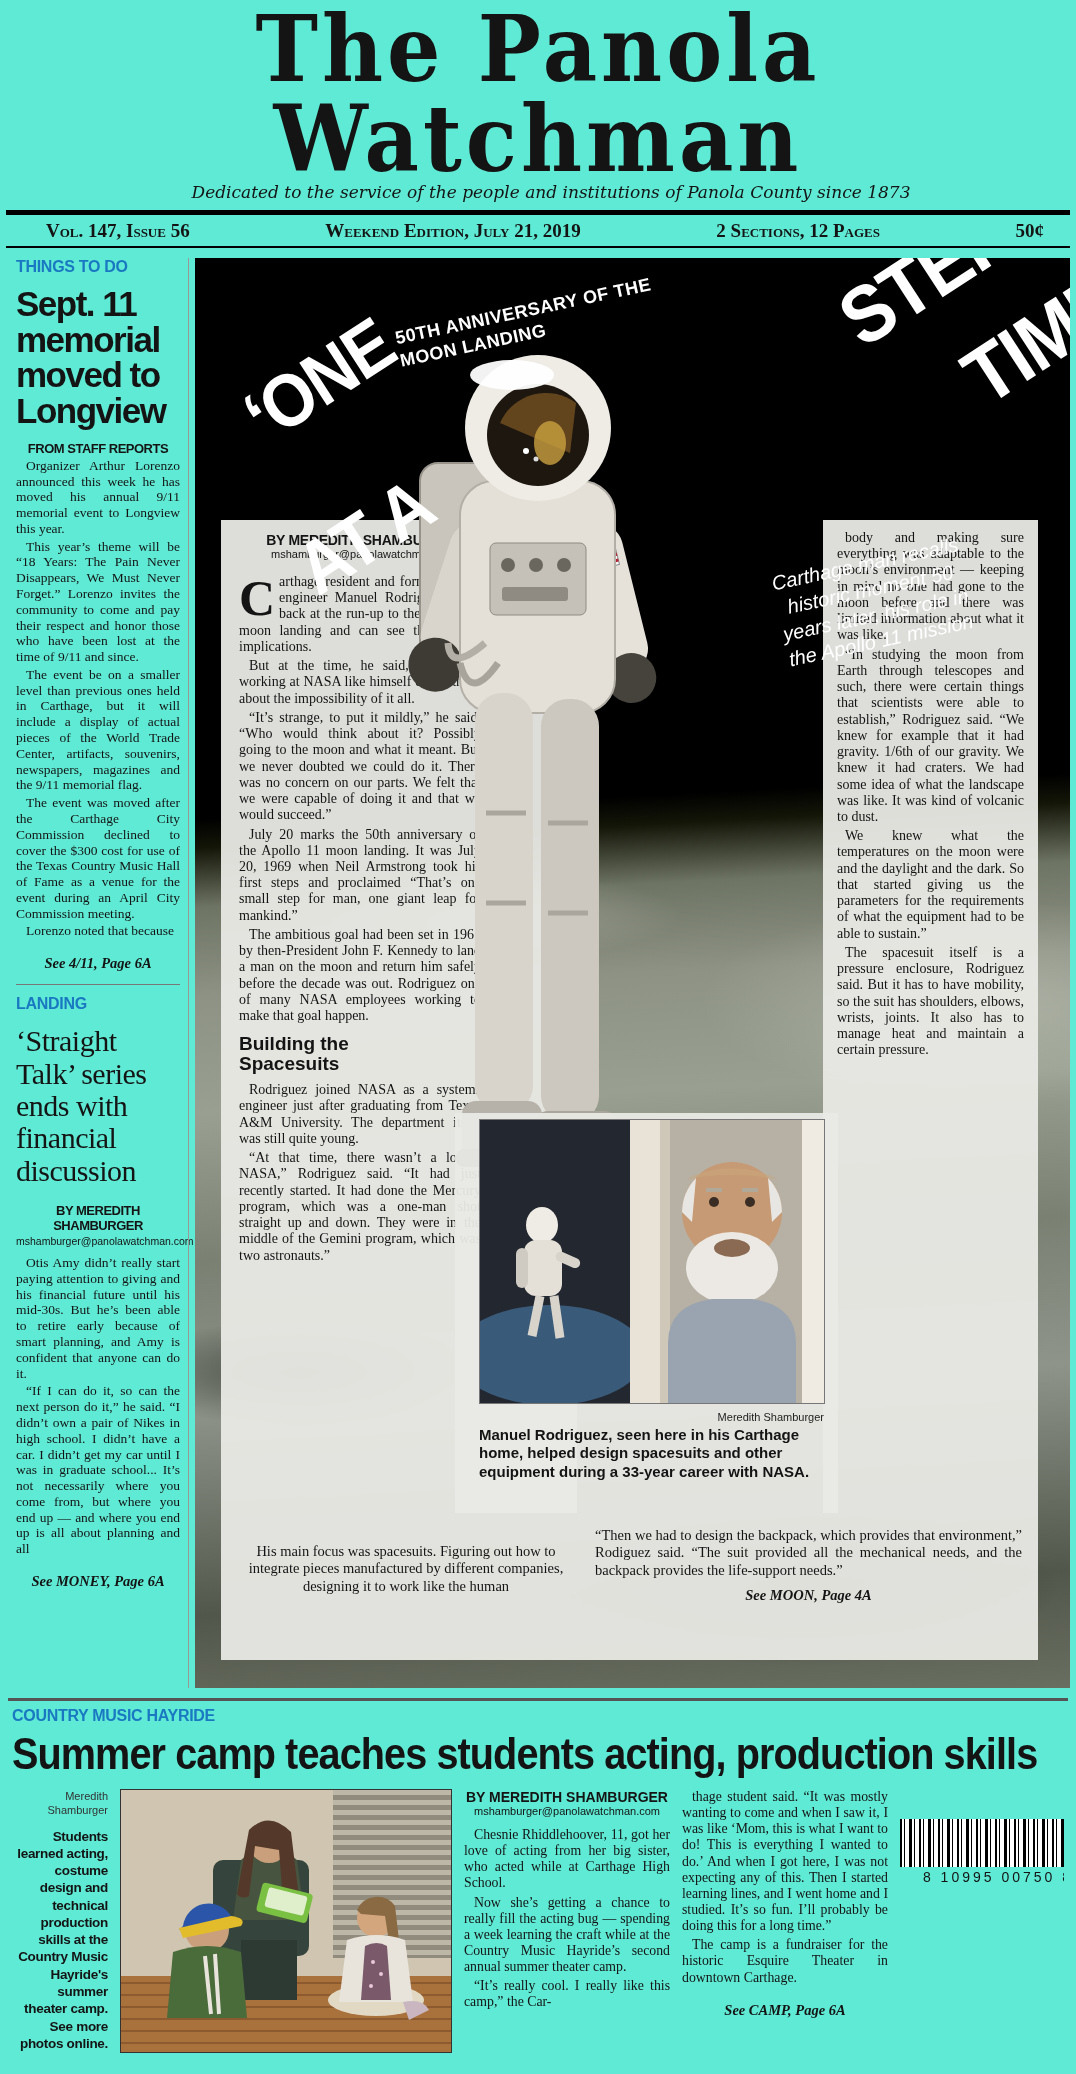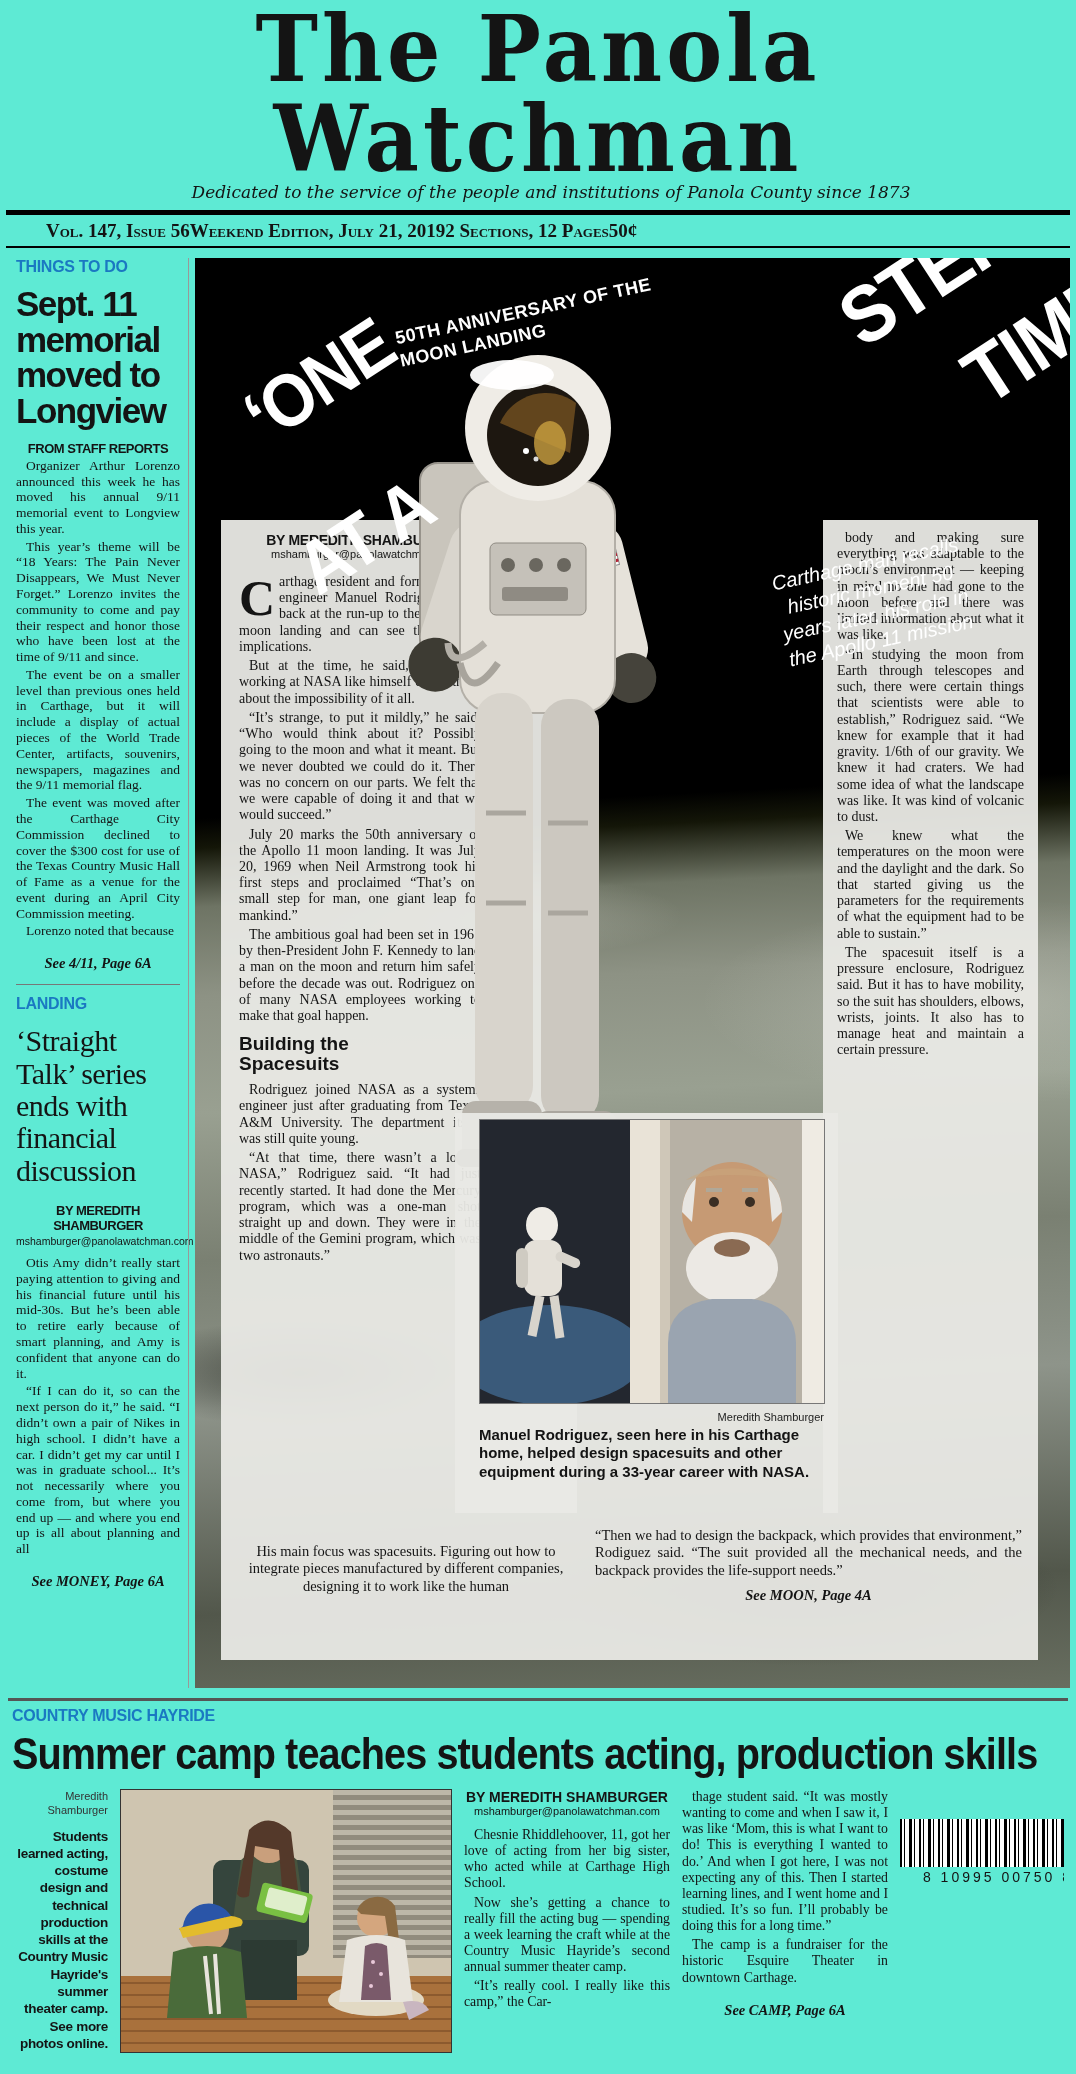--- a/index.html
+++ b/index.html
@@ -7,21 +7,21 @@
           overflow:hidden; font-family:"Liberation Serif", serif; color:#141414; }
 
   
   .masthead { text-align:center; padding-top:4px; }
   .masthead-title { font-family:"DejaVu Serif", serif; font-weight:bold; font-size:84px;
                     line-height:1.0; letter-spacing:4px; transform:scaleY(1.08); transform-origin:center top; }
   .masthead-tagline { font-family:"DejaVu Serif", serif; font-style:italic; font-size:17px; margin-top:10px;padding-left:26px; }
   .rule-thick { height:5px; background:#000; margin:8px 6px 0 6px; }
 
   
-  .infobar { display:flex; justify-content:flex-start; align-items:center; padding:5px 26px 4px 40px;
+  .infobar { display:flex; justify-content:space-between; align-items:center; padding:5px 26px 4px 40px;
              font-variant:small-caps; font-weight:bold; font-size:19px; border-bottom:2px solid #000;
              margin:0 6px; font-family:"Liberation Serif", serif; }
 
   
   .main-wrap { display:flex; padding:0 6px; }
   .left-rail { width:182px; padding:10px 8px 0 10px; box-sizing:border-box; }
   .rail-divider { width:1px; background:#999; margin-top:10px; }
   .photo-area { position:relative; width:875px; height:1430px; margin:10px 0 0 6px; overflow:hidden;
      background:
        radial-gradient(ellipse 300px 90px at 12% 78%, rgba(15,17,12,.55), transparent 60%),

